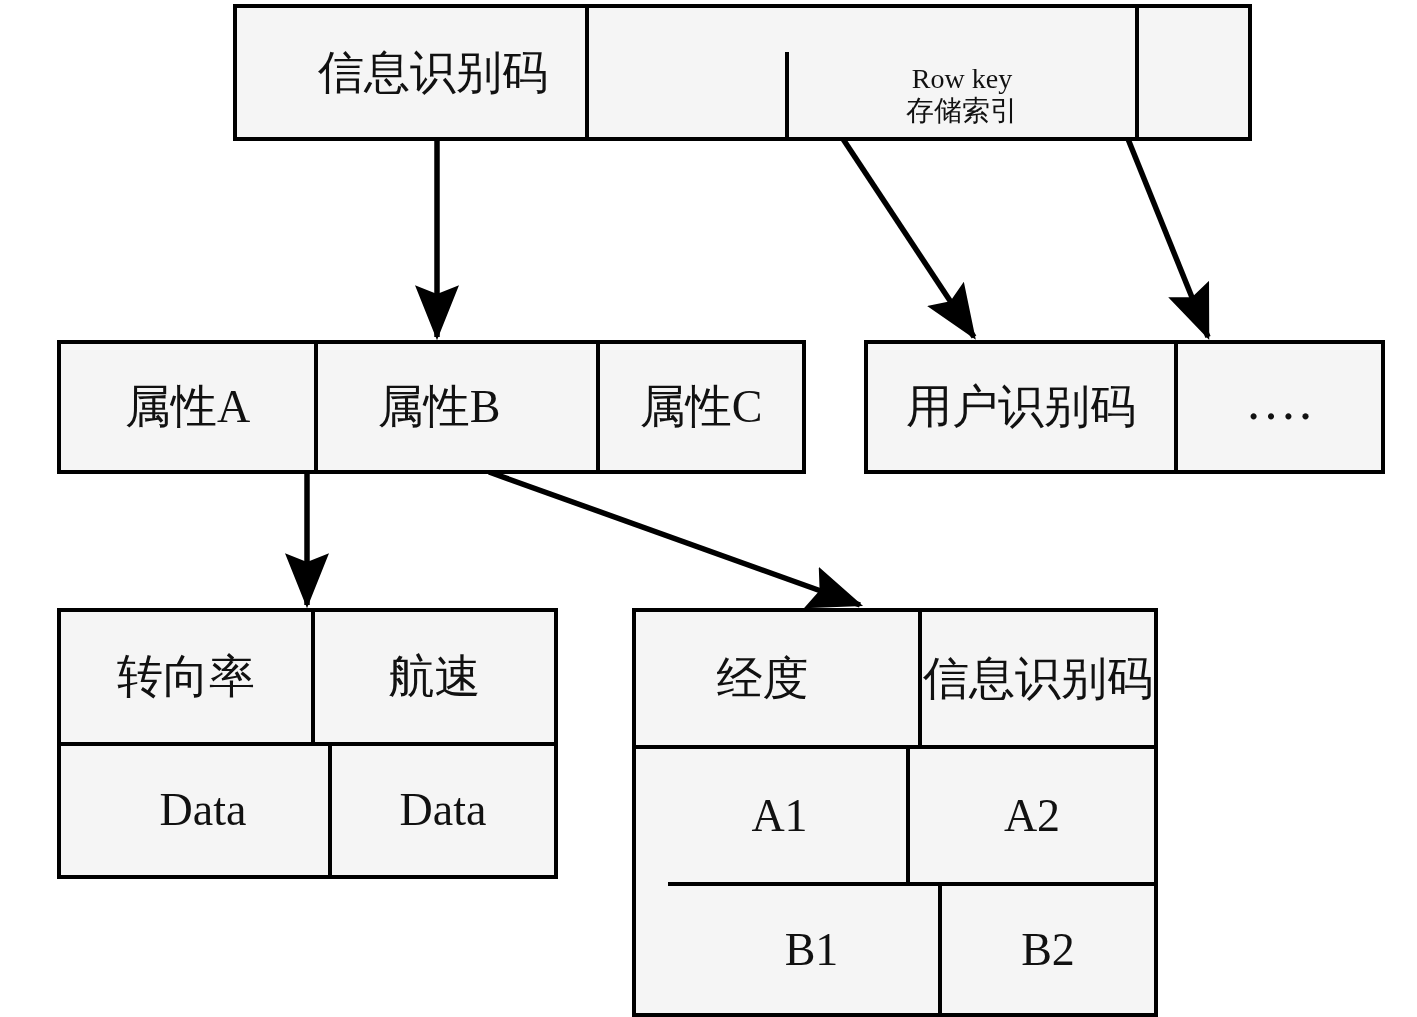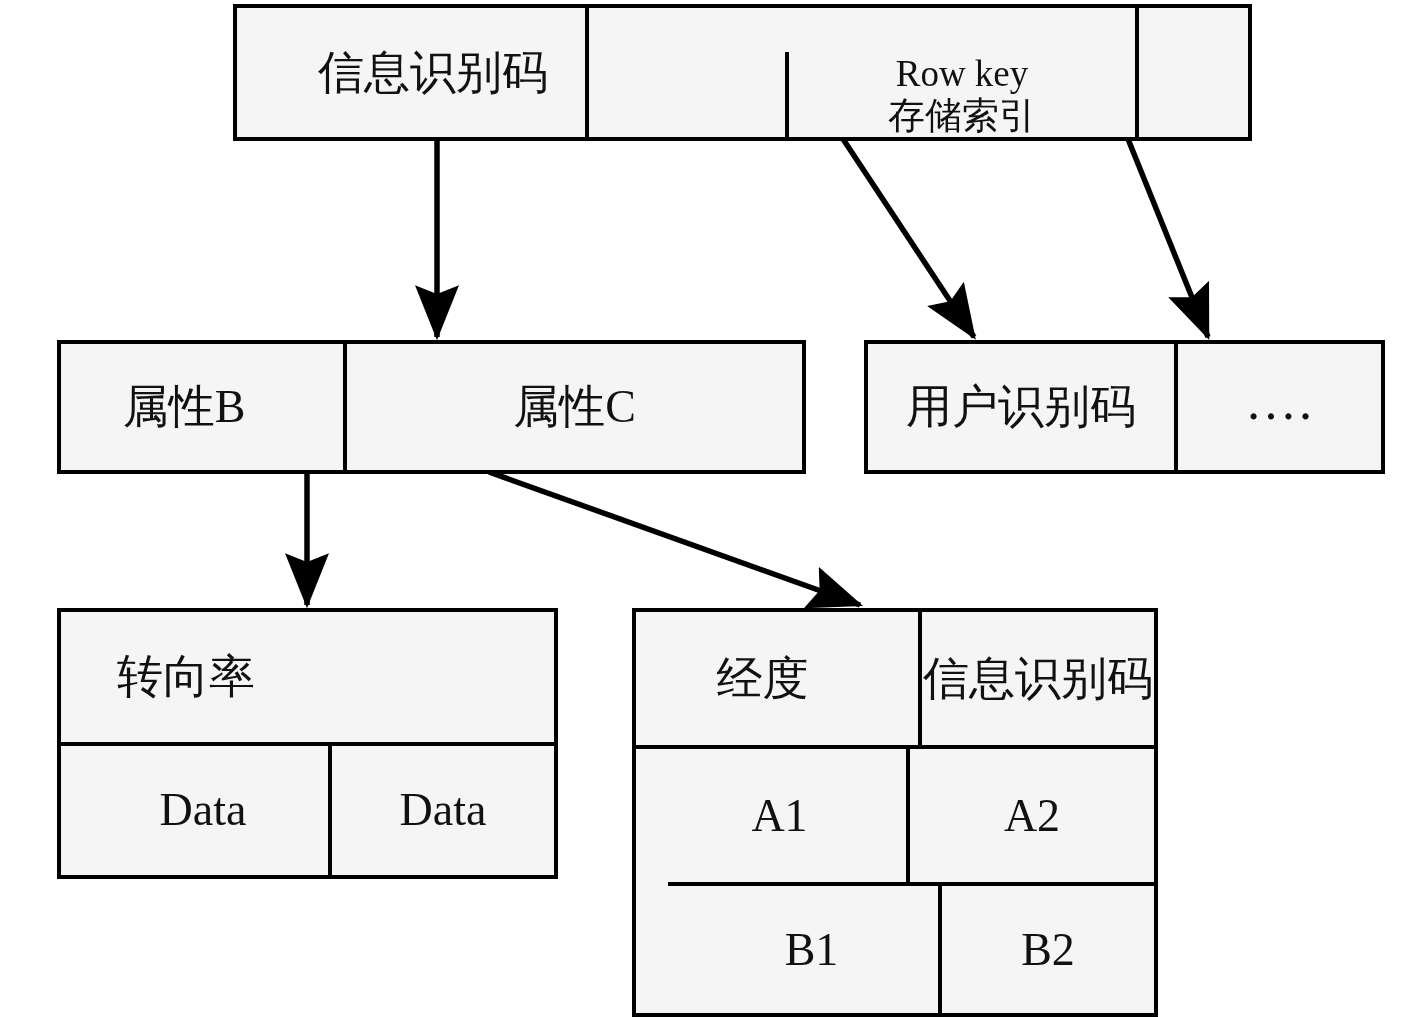--- a/index.html
+++ b/index.html
@@ -58,21 +58,21 @@
 
   
   #tbl-top      { left: 233px; top: 4px;   width: 1019px; height: 137px; }
   #tbl-attrs    { left: 57px;  top: 340px; width: 749px;  height: 134px; }
   #tbl-user     { left: 864px; top: 340px; width: 521px;  height: 134px; }
   #tbl-nav      { left: 57px;  top: 608px; width: 501px;  height: 271px; }
   #tbl-pos      { left: 632px; top: 608px; width: 526px;  height: 409px; }
 
   #tbl-top .c0   { width: 348px; padding-left: 44px; }
   #tbl-top .c1   { width: 200px; }
-  #tbl-top .c2   { width: 350px; font-size: 37px; margin-top: 44px; }
+  #tbl-top .c2   { width: 350px; font-size: 28px; margin-top: 44px; }
   #tbl-top .c3   { flex: 1 1 auto; }
 
   #tbl-attrs .c0 { width: 253px; }
   #tbl-attrs .c1 { width: 246px; }
   #tbl-attrs .c2 { flex: 1 1 auto; margin-left: 36px; }
 
   #tbl-user .c0  { width: 306px; }
   #tbl-user .c1  { flex: 1 1 auto; }
 
   #tbl-nav .c0   { width: 250px; }
@@ -122,35 +122,37 @@
       <div class="cell c0">信息识别码</div>
       <div class="cell c1 empty"></div>
       <div class="cell c2">Row key
 存储索引</div>
       <div class="cell c3 empty"></div>
     </div>
   </div>
 
   <div class="tbl" id="tbl-attrs">
     <div class="trow">
+      <div class="cell c0">属性A</div>
       <div class="cell c1">属性B</div>
       <div class="cell c2">属性C</div>
     </div>
   </div>
 
   <div class="tbl" id="tbl-user">
     <div class="trow">
       <div class="cell c0">用户识别码</div>
       <div class="cell c1 dots">….</div>
     </div>
   </div>
 
   <div class="tbl" id="tbl-nav">
     <div class="trow r0">
       <div class="cell c0">转向率</div>
+      <div class="cell c1">航速</div>
     </div>
     <div class="trow r1">
       <div class="cell c0">Data</div>
       <div class="cell c1">Data</div>
     </div>
   </div>
 
   <div class="tbl" id="tbl-pos">
     <div class="trow r0">
       <div class="cell c0">经度</div>

